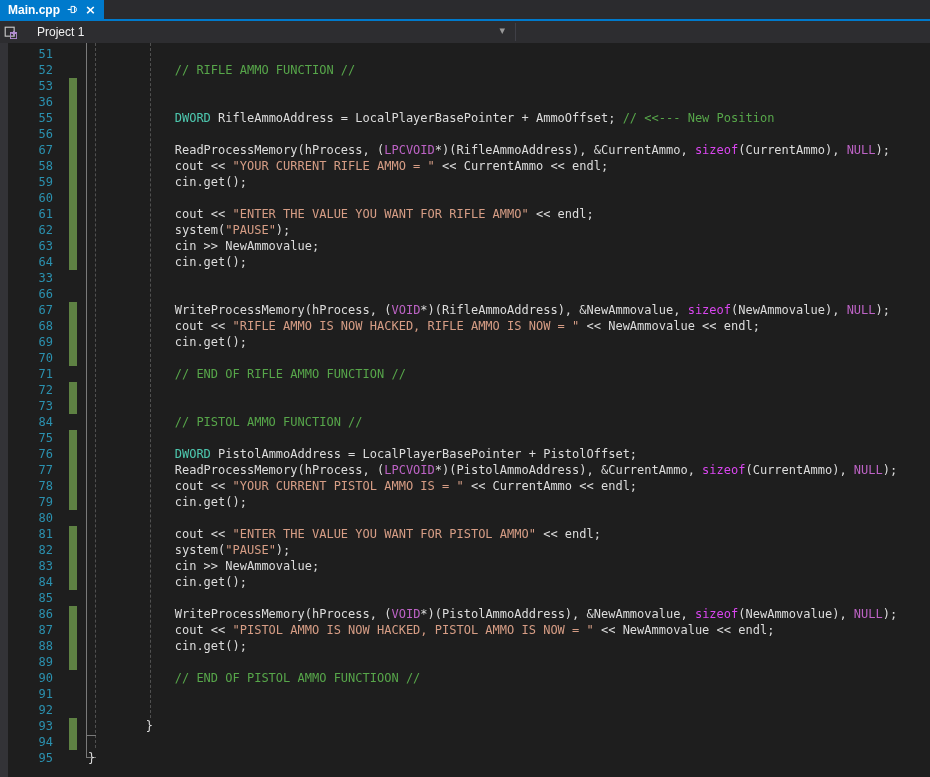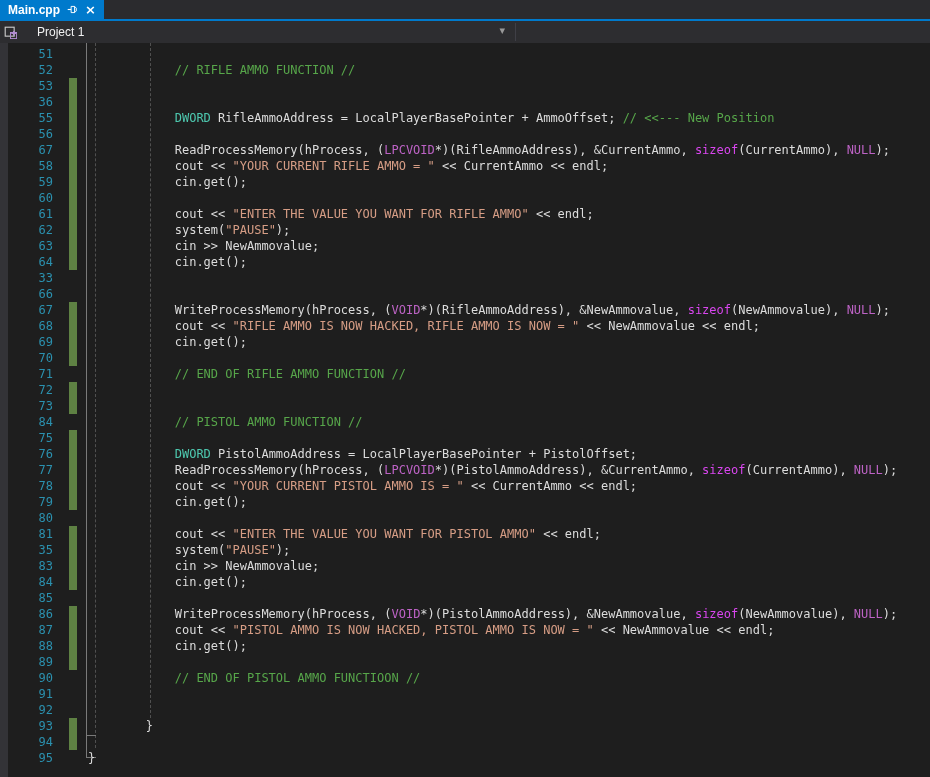--- a/index.html
+++ b/index.html
@@ -130,21 +130,21 @@
       <div class="ln">72</div>
       <div class="ln">73</div>
       <div class="ln">84</div>
       <div class="ln">75</div>
       <div class="ln">76</div>
       <div class="ln">77</div>
       <div class="ln">78</div>
       <div class="ln">79</div>
       <div class="ln">80</div>
       <div class="ln">81</div>
-      <div class="ln">35</div>
+      <div class="ln">82</div>
       <div class="ln">83</div>
       <div class="ln">84</div>
       <div class="ln">85</div>
       <div class="ln">86</div>
       <div class="ln">87</div>
       <div class="ln">88</div>
       <div class="ln">89</div>
       <div class="ln">90</div>
       <div class="ln">91</div>
       <div class="ln">92</div>

